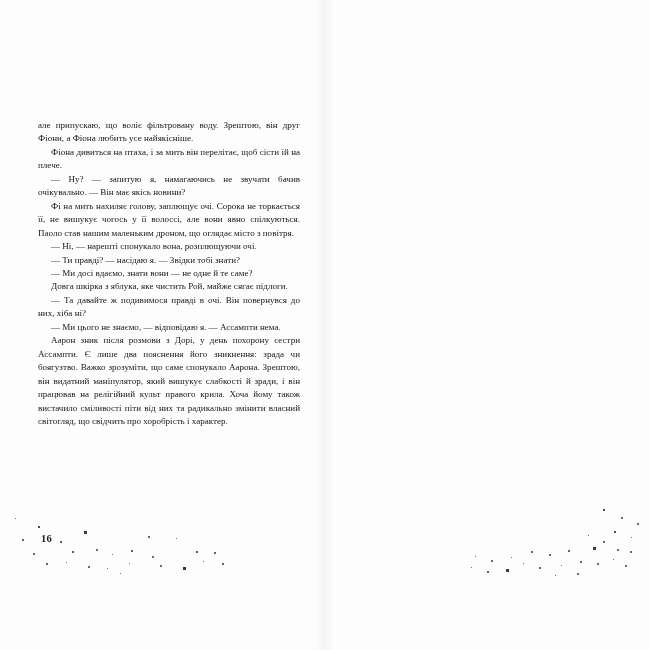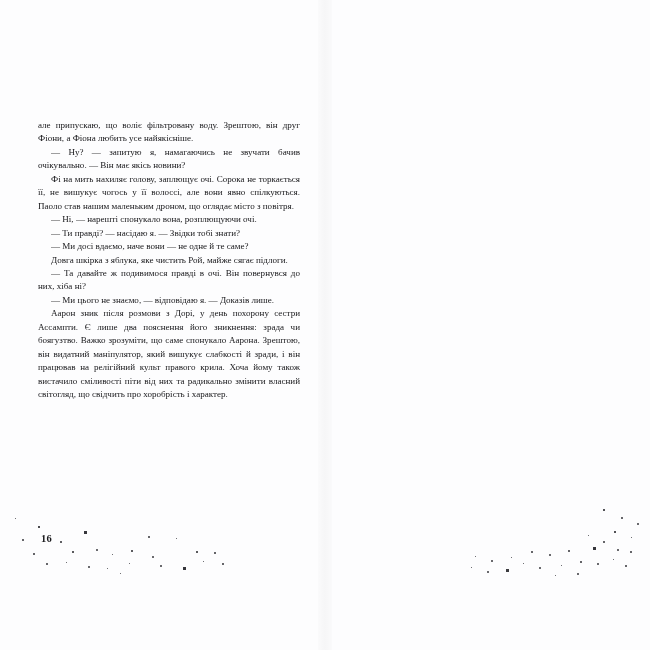--- a/index.html
+++ b/index.html
@@ -82,28 +82,29 @@
   }
 </style>
 </head>
 <body>
 
 <div class="spread">
 
   <div class="page page-left">
     <div class="textblock left" id="left-body">
         <p class="noindent"><span>але припускаю, що воліє фільтровану воду. Зрештою, він друг Фіони, а Фіона любить усе найякісніше.</span></p>
+        <p><span>Фіона дивиться на птаха, і за мить він перелітає, щоб сісти їй на плече.</span></p>
         <p><span>— Ну? — запитую я, намагаючись не звучати бачив очікувально. — Він має якісь новини?</span></p>
         <p><span>Фі на мить нахиляє голову, заплющує очі. Сорока не торкається її, не вишукує чогось у її волоссі, але вони явно спілкуються. Паоло став нашим маленьким дроном, що оглядає місто з повітря.</span></p>
         <p><span>— Ні, — нарешті спонукало вона, розплющуючи очі.</span></p>
         <p><span>— Ти правді? — насідаю я. — Звідки тобі знати?</span></p>
-        <p><span>— Ми досі вдаємо, наче вони — не одне й те саме?</span></p>
+        <p><span>— Ми досі вдаємо, знати вони — не одне й те саме?</span></p>
         <p><span>Довга шкірка з яблука, яке чистить Рой, майже сягає підлоги.</span></p>
         <p><span>— Та давайте ж подивимося правді в очі. Він повернувся до них, хіба ні?</span></p>
-        <p><span>— Ми цього не знаємо, — відповідаю я. — Доказів лише.</span></p>
+        <p><span>— Ми цього не знаємо, — відповідаю я. — Ассампти нема.</span></p>
         <p><span>Аарон зник після розмови з Дорі, у день похорону сестри Ассампти. Є лише два пояснення його зникнення: зрада чи боягузтво. Важко зрозуміти, що саме спонукало Аарона. Зрештою, він видатний маніпулятор, який вишукує слабкості й зради, і він працював на релігійний культ правого крила. Хоча йому також вистачило сміливості піти від них та радикально змінити власний світогляд, що свідчить про хоробрість і характер.</span></p>
       </div>
     <div class="folio folio-left">16</div>
     <div class="stars stars-left" id="stars-left">
         <i style="left: 38px; top: 21px; width: 2.4px; height: 2.4px; opacity: 0.85;"></i>
         <i style="left: 84px; top: 26px; width: 3px; height: 3px; opacity: 0.95;"></i>
         <i style="left: 22px; top: 34px; width: 1.6px; height: 1.6px; opacity: 0.72;"></i>
         <i style="left: 60px; top: 36px; width: 1.8px; height: 1.8px; opacity: 0.75;"></i>
         <i style="left: 148px; top: 31px; width: 1.6px; height: 1.6px; opacity: 0.72;"></i>
         <i style="left: 176px; top: 33px; width: 1.4px; height: 1.4px; opacity: 0.68;"></i>

